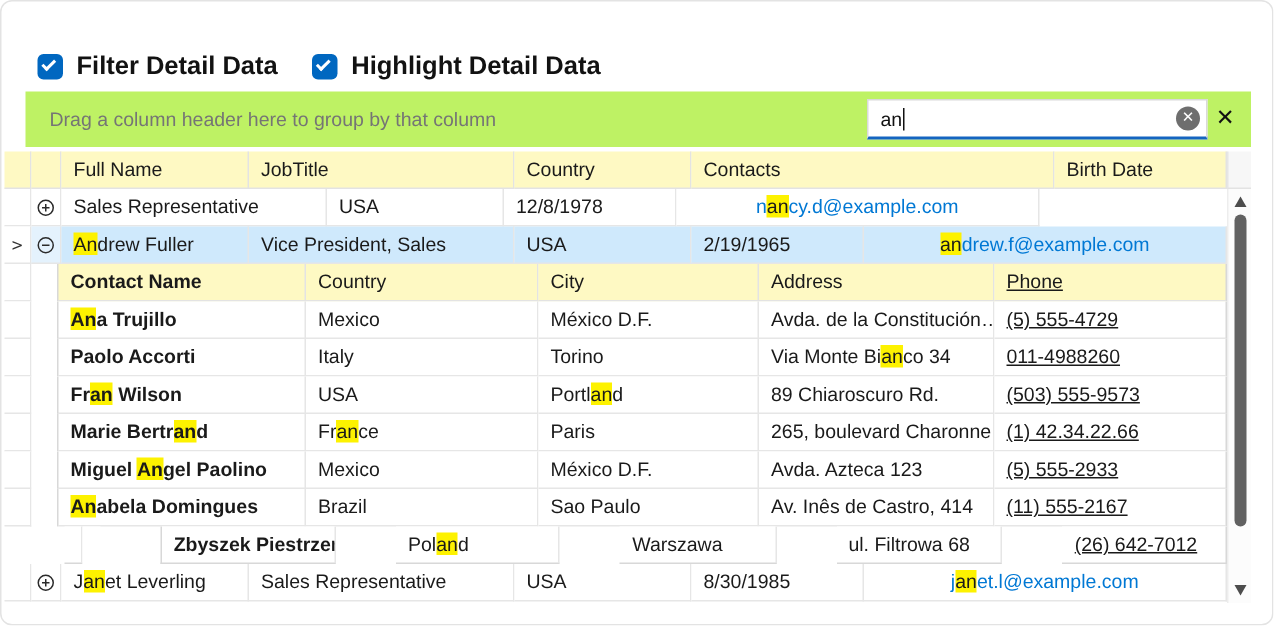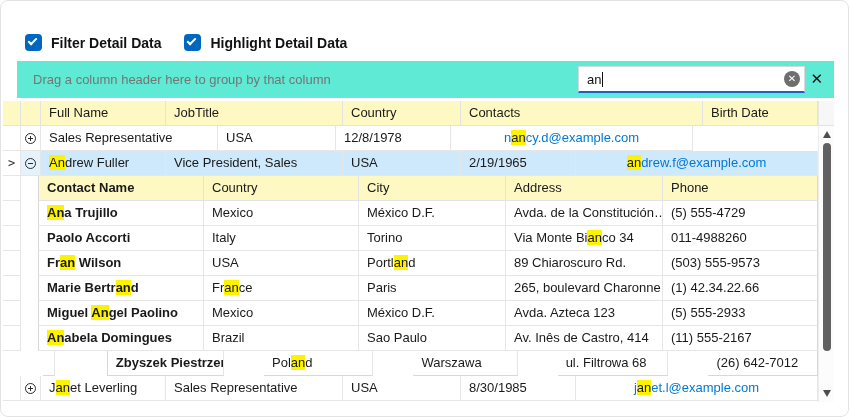--- a/index.html
+++ b/index.html
@@ -8,25 +8,25 @@
          border:1px solid #e3e3e3; border-radius:8px; overflow:hidden; }
 
   
   .toolbar { position:absolute; top:33px; left:24px; display:flex; align-items:center; }
   .cbgroup { display:flex; align-items:center; margin-right:23px; }
   .cbox { width:17px; height:17px; border-radius:4px; background:var(--accent,#0067c0);
           position:relative; flex:0 0 auto; cursor:default; }
   .cbox .check { position:absolute; left:3px; top:4px; width:9px; height:5px;
                  border-left:2px solid #fff; border-bottom:2px solid #fff;
                  transform:rotate(-45deg); }
-  .cblabel { margin-left:9px; font-size:14px; font-weight:600; color:#121212; }
+  .cblabel { margin-left:9px; font-size:17px; font-weight:600; color:#121212; }
 
   
   .panel { position:absolute; top:60px; left:16px; width:817px; height:37px;
-           background:#5eead4; display:flex; align-items:center; }
+           background:#bef264; display:flex; align-items:center; }
   .panel-text { margin-left:16px; font-size:13px; color:#757575; }
   .searchbox { position:absolute; right:29px; top:5px; width:227px; height:27px;
                background:#fff; border:1px solid #d9d9d9; border-bottom:2px solid #1565c0;
                display:flex; align-items:center; padding:0 4px 0 8px; }
   .search-text { font-size:13px; color:#111; }
   .caret { width:1px; height:15px; background:#111; margin-left:1px; }
   .clear-btn { margin-left:auto; width:16px; height:16px; border-radius:50%;
                background:#6e6e6e; color:#fff; font-size:10px; line-height:16px;
                text-align:center; cursor:default; }
   .close-btn { position:absolute; right:11px; top:9px; font-size:15px; color:#111;
@@ -37,21 +37,21 @@
   .row { display:flex; height:25px; }
   .cell { height:25px; line-height:24px; font-size:13px; color:#1a1a1a;
           padding:0 8px; white-space:nowrap; overflow:hidden;
           border-right:1px solid #e6e6e6; border-bottom:1px solid #e6e6e6; background:#fff; }
   .hdr  { background:#fef9c3; border-right-color:#e3e3e3; border-bottom-color:#e3e3e3; }
   .w-ind { width:18px; padding:0; display:flex; align-items:center; justify-content:center; }
   .w-exp { width:20px; padding:0; display:flex; align-items:center; justify-content:center; }
   .gut  { width:17px; height:25px; background:#fff; }
   .c0{width:125px} .c1{width:177px} .c2{width:118px} .c3{width:115px} .c4{width:242px}
   .d0{width:166px; border-left:1px solid #d8d8d8;font-weight:bold;} .d1{width:155px} .d2{width:147px}
-  .d3{width:157px} .d4{width:155px; border-right-color:#d8d8d8;}
+  .d3{width:157px} .d4{width:155px; border-right-color:#d8d8d8;text-decoration:underline;}
   .dlast .cell { border-bottom-color:#d8d8d8;margin-left:40px; }
 
   .row.sel .cell { background:var(--sel,#cfe9fc); }
   .row.sel .w-ind { background:#fff; }
   .row.sel .w-exp { background:#e4f2fd; }
 
   .hl { background:var(--hl,#fdf200); color:#1a1a1a; }
   .link { color:var(--link,#0078d4);text-align:center; }
   .link .hl { color:#1a1a1a; }
 

